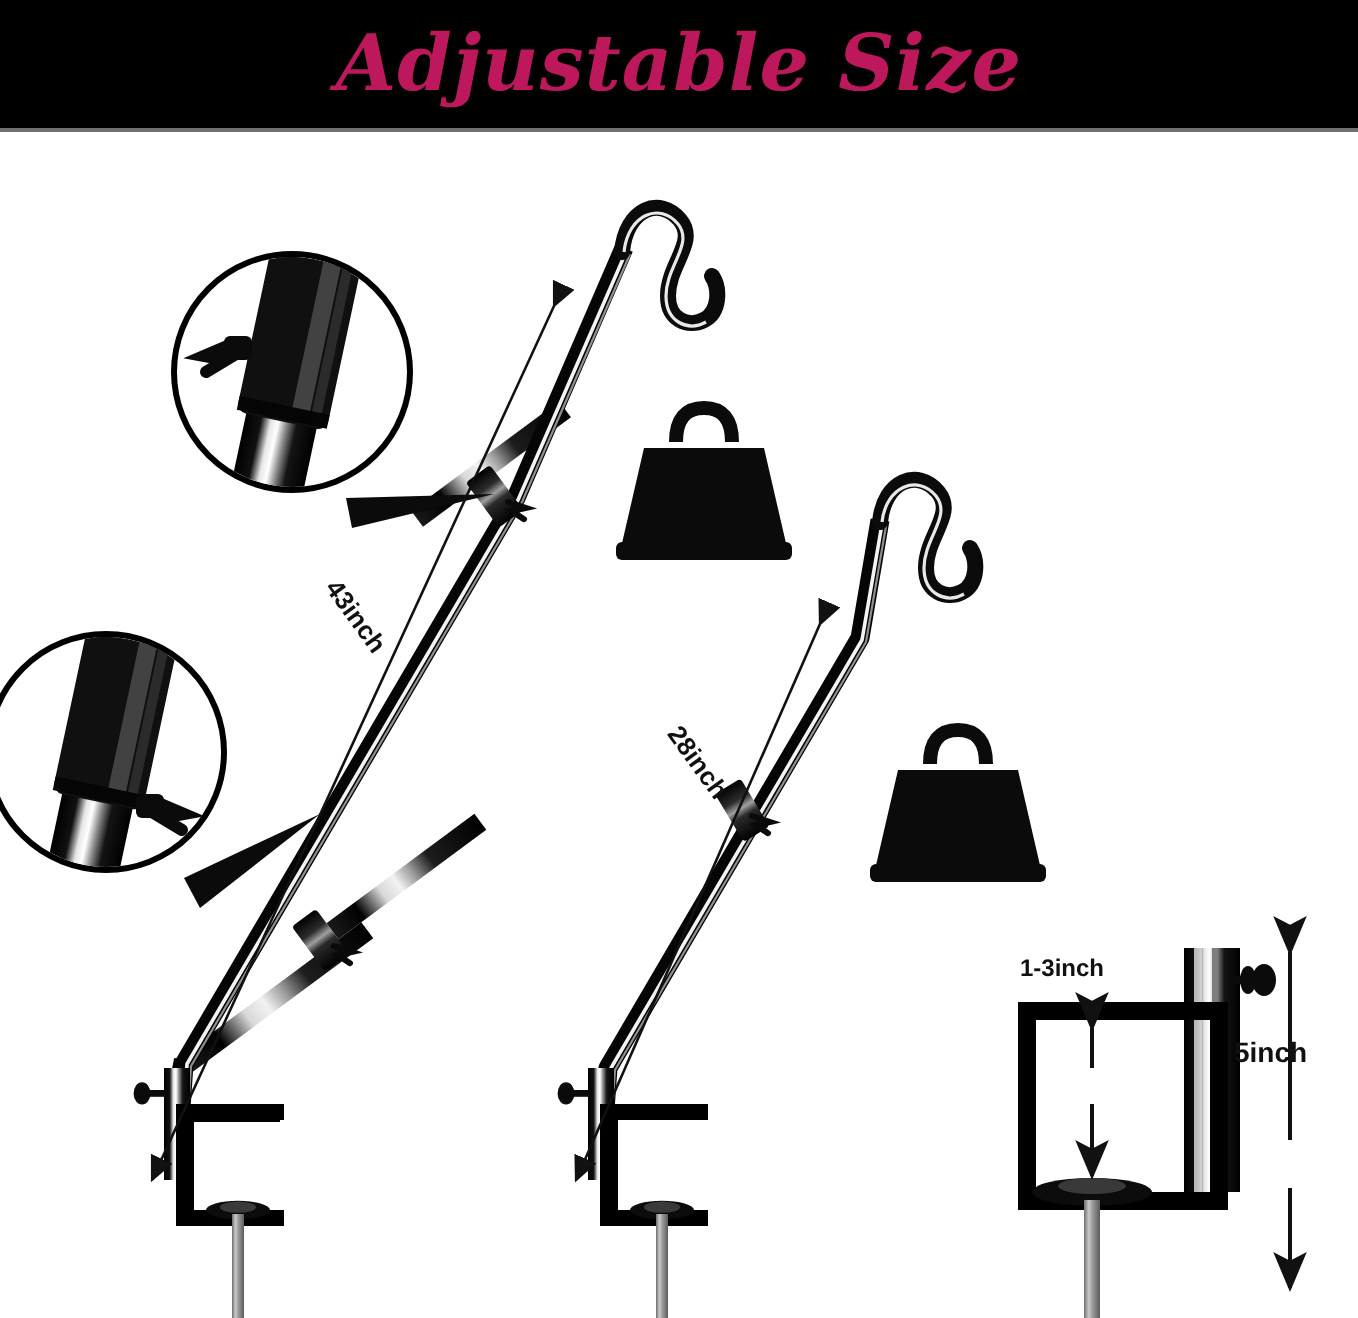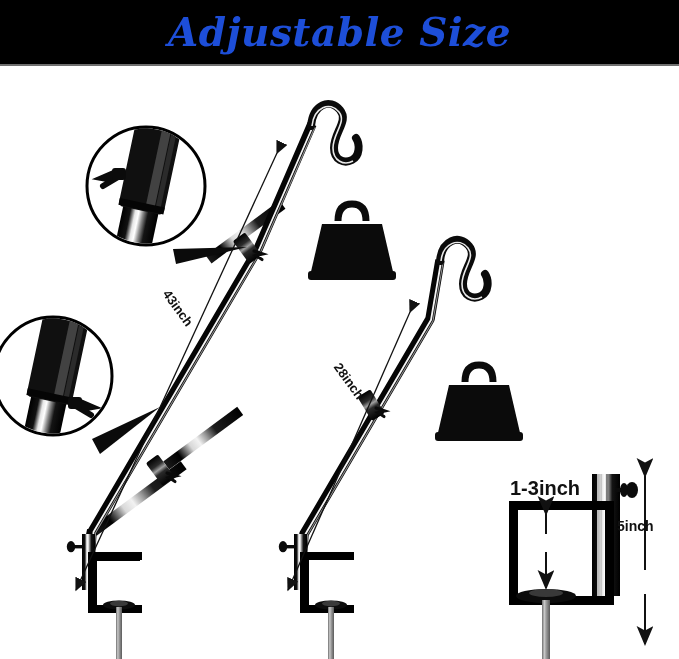--- a/index.html
+++ b/index.html
@@ -15,21 +15,21 @@
     position:absolute;left:0;top:0;width:679px;height:64px;
     background:#000000;
   }
   .header-underline{
     position:absolute;left:0;top:64px;width:679px;height:2px;
     background:#6f6f6f;
   }
   .header-title{
     position:absolute;left:0;top:0;width:679px;height:64px;
     display:flex;align-items:center;justify-content:center;
-    color:#1d4ed8;
+    color:#be185d;
     font-family:"DejaVu Serif", serif;
     font-weight:bold;font-style:italic;
     font-size:39px;letter-spacing:0.5px;
     text-shadow:2px 2px 3px rgba(0,0,0,.9);
     white-space:nowrap;
   }
 
   
   #art{position:absolute;left:0;top:64px;width:679px;height:595px;}
 
@@ -42,21 +42,21 @@
   #w12{left:316px;top:175px;font-size:21px;}
   #w20{left:443px;top:336px;font-size:21px;}
 
   
   .dim-label{
     position:absolute;color:#111;font-weight:bold;
     font-family:"Liberation Sans", sans-serif;white-space:nowrap;
   }
   #d43{left:172px;top:287px;font-size:13px;transform:rotate(54deg);transform-origin:left top;}
   #d28{left:343px;top:360px;font-size:13px;transform:rotate(54deg);transform-origin:left top;}
-  #d13{left:510px;top:477px;font-size:20px;}
+  #d13{left:510px;top:477px;font-size:12px;}
   #d5 {left:617px;top:518px;font-size:14px;}
 </style>
 </head>
 <body>
 
 <div id="stage">
 
   <div class="header-band"></div>
   <div class="header-underline"></div>
   <div class="header-title">Adjustable Size</div>

